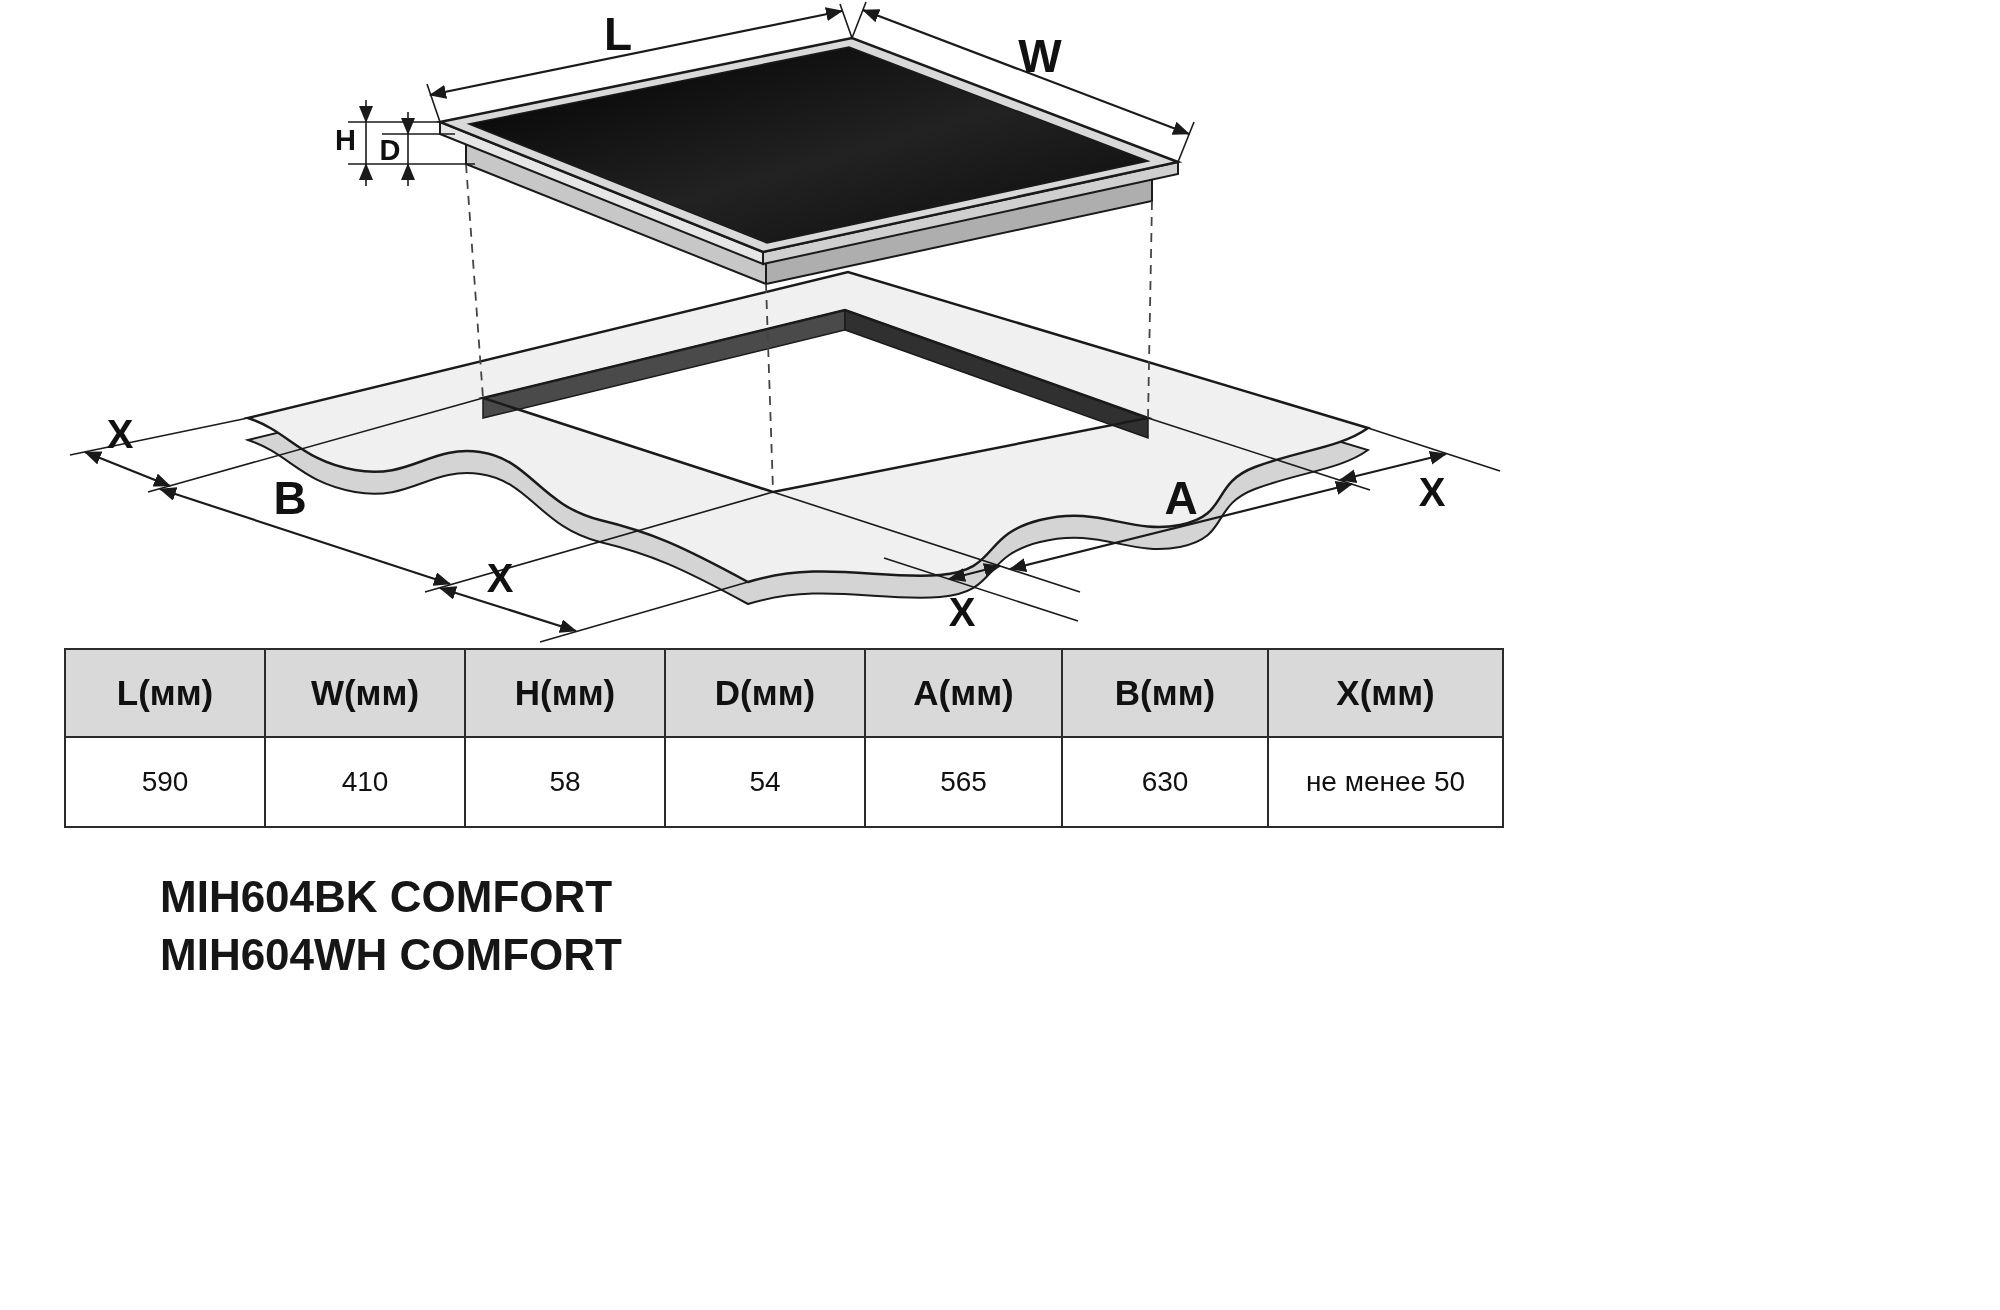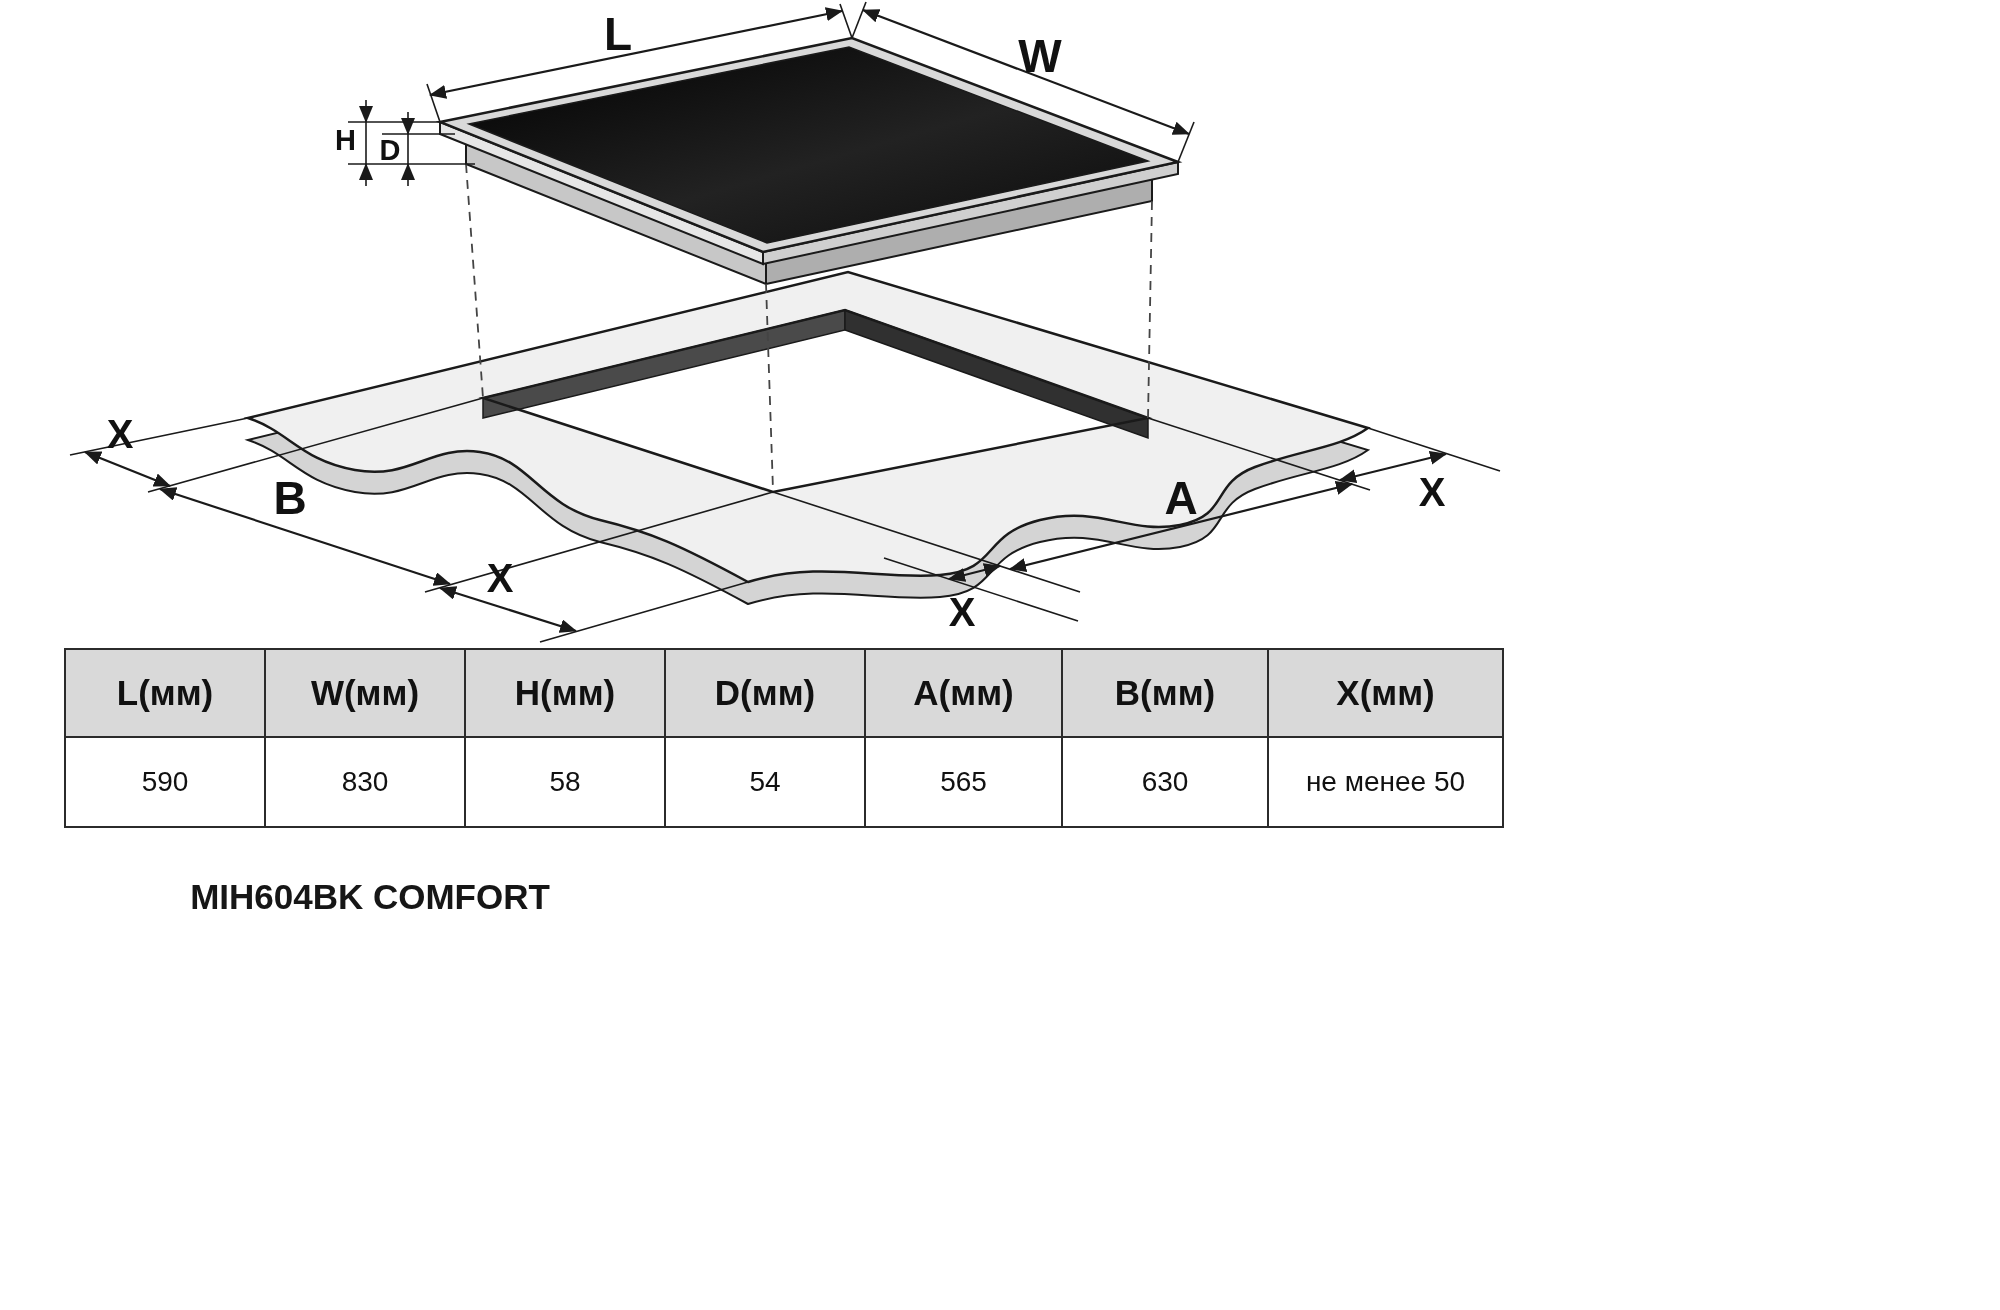--- a/index.html
+++ b/index.html
@@ -20,21 +20,21 @@
     position:absolute;left:64px;top:648px;width:1438px;
     border-collapse:collapse;table-layout:fixed;
   }
   table.dims th,table.dims td{
     border:2.5px solid #2b2b2b;text-align:center;vertical-align:middle;color:#111;
   }
   table.dims th{background:#d9d9d9;font-size:35px;font-weight:700;height:84px;margin-top:11px;}
   table.dims td{background:#ffffff;font-size:28px;font-weight:400;height:86px;}
 
   .models{
-    position:absolute;font-size:35px;font-weight:700;color:#161616;
+    position:absolute;font-size:44px;font-weight:700;color:#161616;
     line-height:58px;text-align:center;white-space:nowrap;
   }
   .models-left{left:160px;top:868px;width:420px;}
   .models-right{left:900px;top:868px;width:510px;}
 </style>
 </head>
 <body>
 
 <svg class="diagram" width="2000" height="645" viewBox="0 0 2000 645">
   <defs>
@@ -177,27 +177,28 @@
       <th>H(мм)</th>
       <th>D(мм)</th>
       <th>A(мм)</th>
       <th>B(мм)</th>
       <th>X(мм)</th>
     </tr>
   </thead>
   <tbody>
     <tr>
       <td>590</td>
-      <td>830</td>
+      <td>410</td>
       <td>58</td>
       <td>54</td>
       <td>565</td>
       <td>630</td>
       <td>не менее 50</td>
     </tr>
   </tbody>
 </table>
 
 <div class="models models-left">
   <div>MIH604BK COMFORT</div>
+  <div>MIH604WH COMFORT</div>
 </div>
 <div class="models models-right">
 </div>
 
 </body></html>

